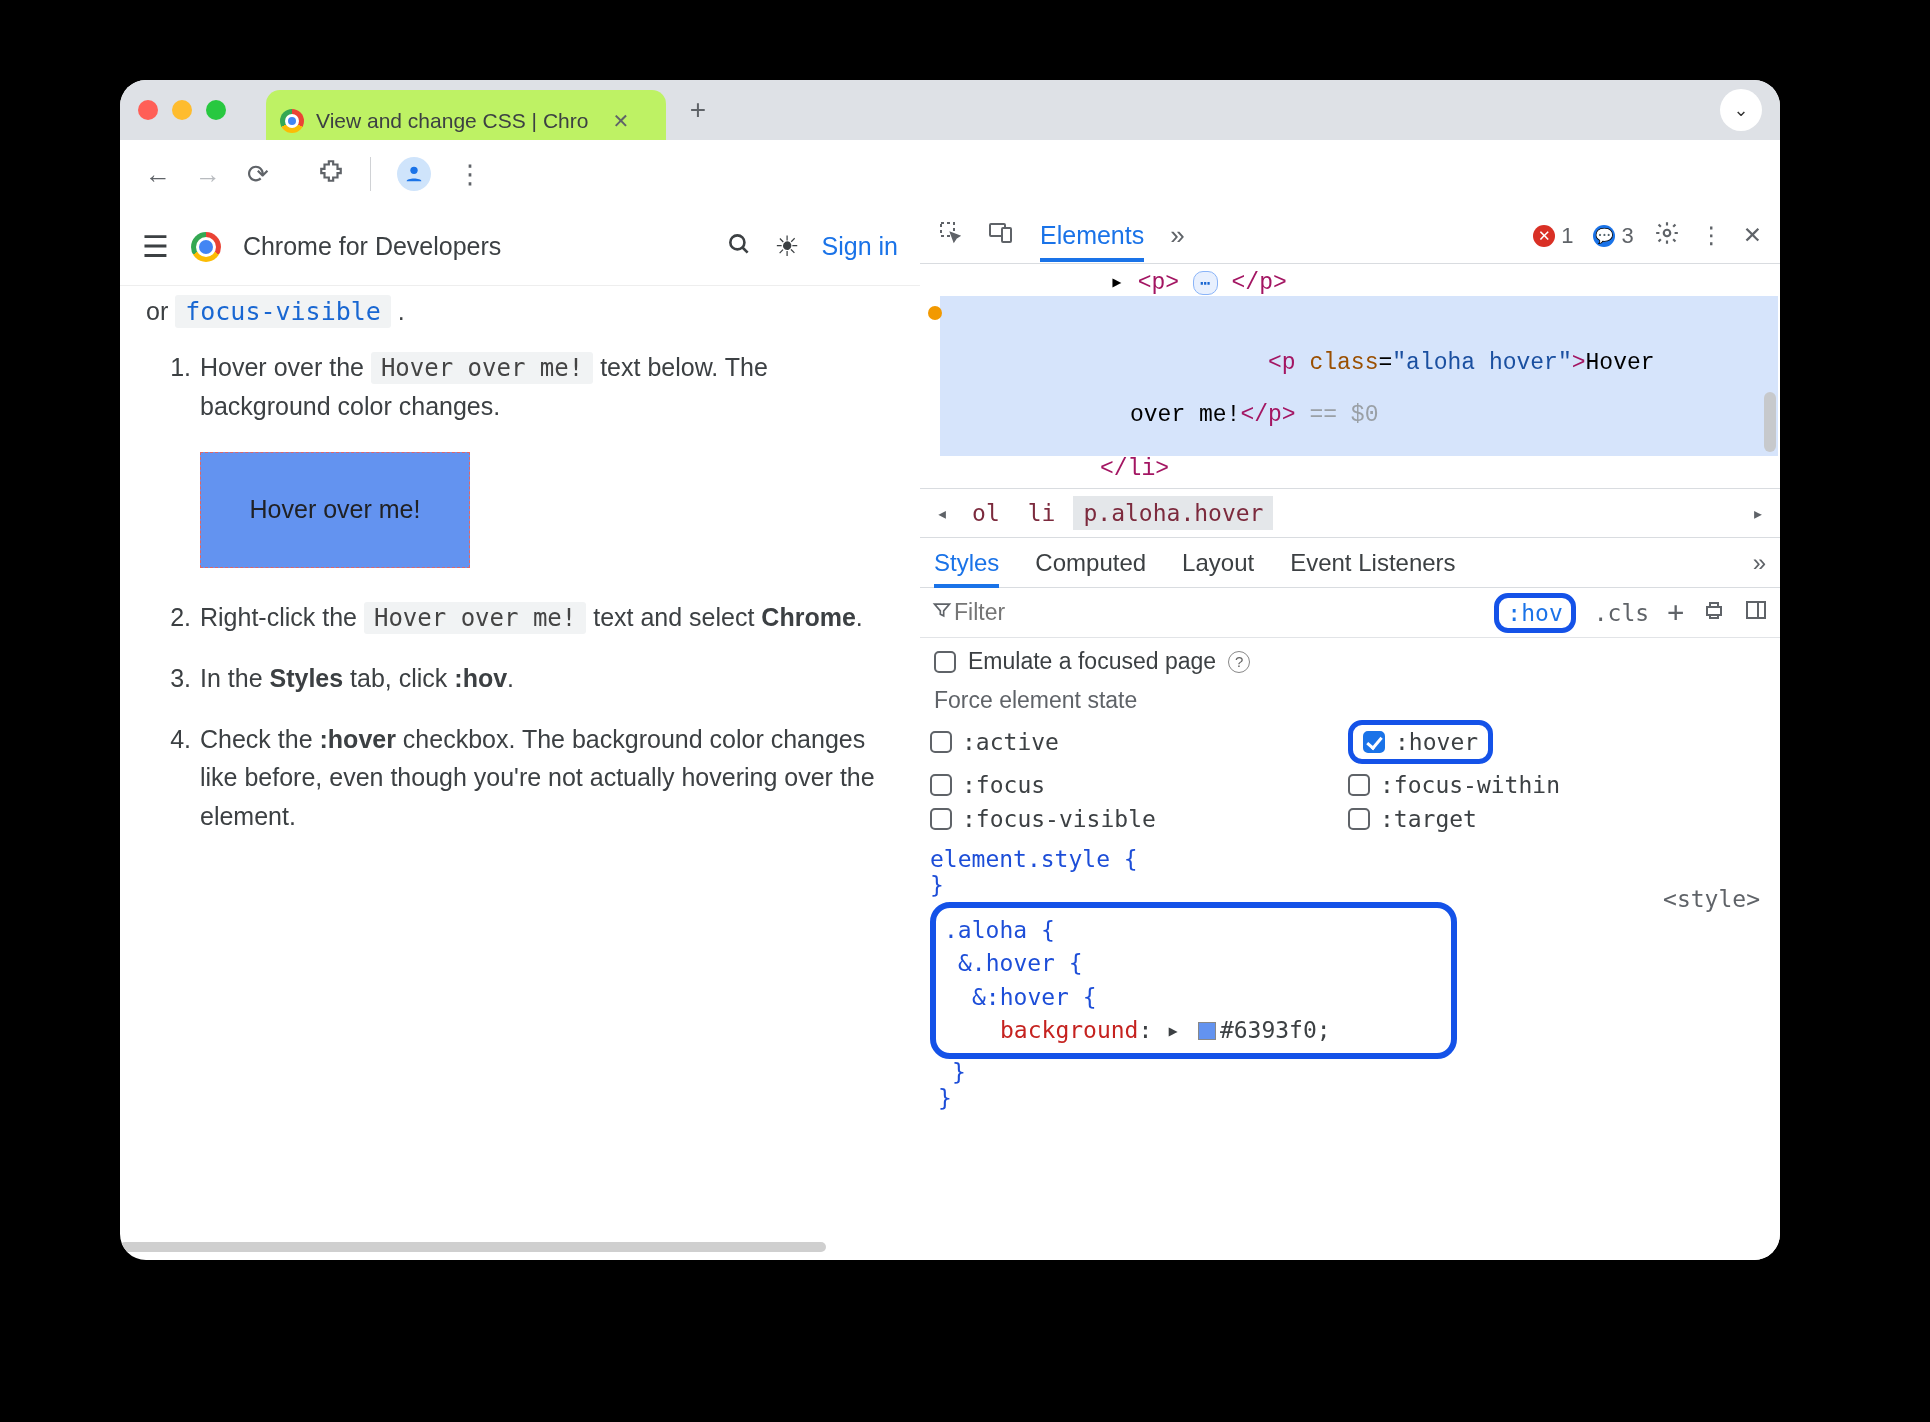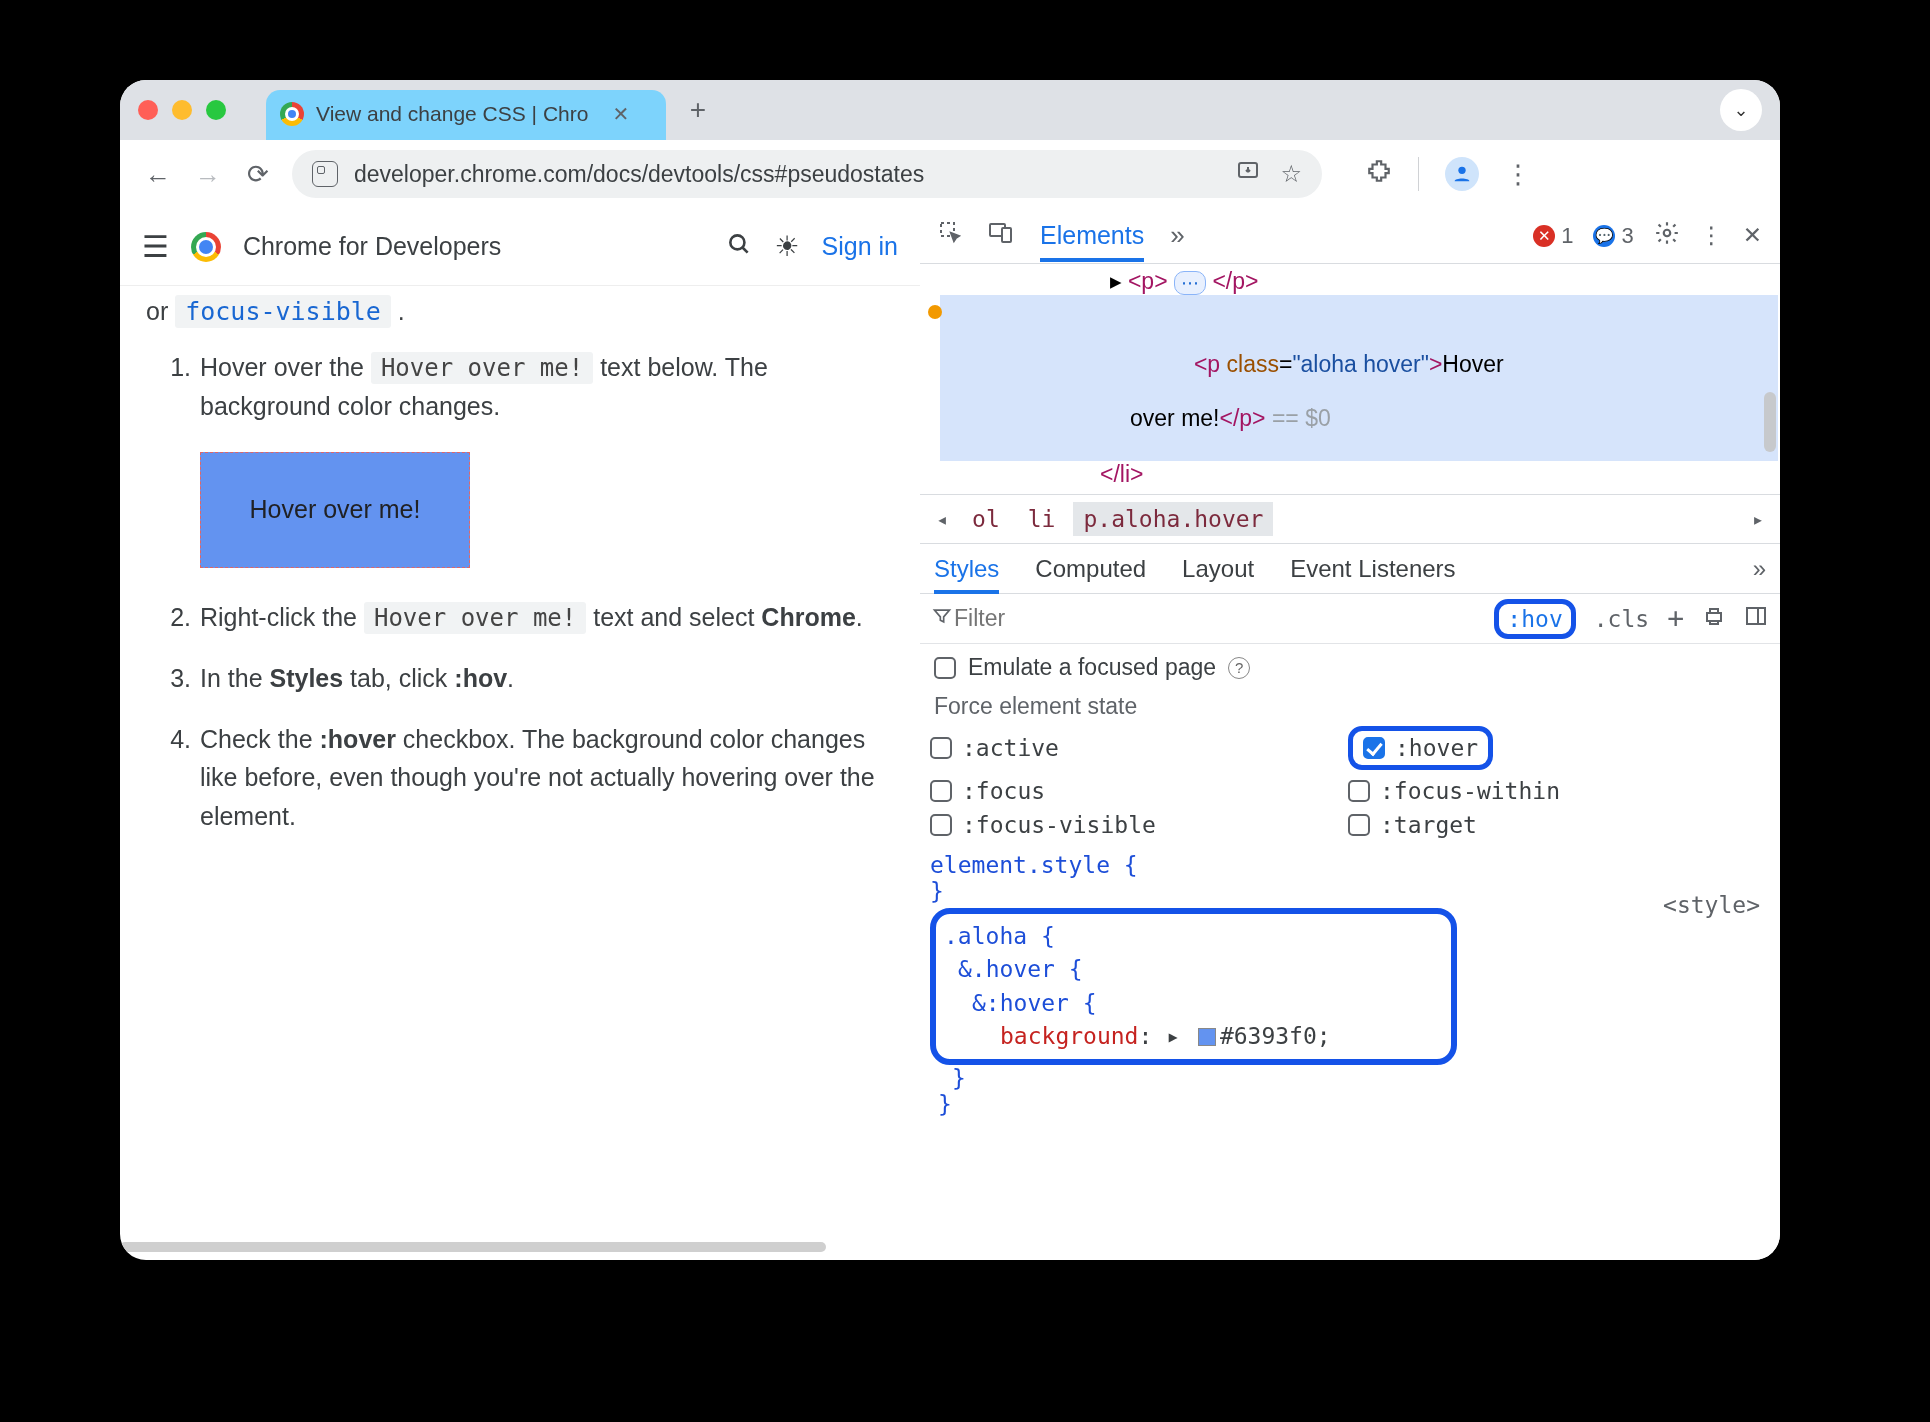--- a/index.html
+++ b/index.html
@@ -8,22 +8,22 @@
     position:absolute; left:120px; top:80px; width:1660px; height:1180px;
     background:#fff; border-radius:26px; box-shadow:0 10px 60px rgba(0,0,0,0.6); overflow:hidden;
     display:flex; flex-direction:column;
   }
   
   .tabstrip { height:60px; background:#dee1e6; display:flex; align-items:center; padding:0 18px; }
   .traffic { display:flex; gap:14px; margin-right:40px; }
   .traffic div { width:20px; height:20px; border-radius:50%; }
   .tclose{background:#ff5f57;} .tmin{background:#febc2e;} .tmax{background:#28c840;}
   .tab {
-    height:50px; margin-top:10px; background:#7dd3fc; border-radius:14px 14px 0 0;
-    display:flex; padding:12px 20px 0 14px; gap:12px; min-width:400px;
+    height:50px; margin-top:10px; background:#bef264; border-radius:14px 14px 0 0;
+    display:flex; align-items:center; padding:12px 20px 0 14px; gap:12px; min-width:400px;
     font-size:21px; color:#3c4043;
   }
   .chrome-ball { width:24px; height:24px; border-radius:50%;
     background: conic-gradient(#ea4335 0 120deg,#fbbc05 120deg 240deg,#34a853 240deg 360deg);
     position:relative;}
   .chrome-ball::after{content:"";position:absolute;inset:5px;border-radius:50%;background:#fff;}
   .chrome-ball::before{content:"";position:absolute;inset:8px;border-radius:50%;background:#4285f4;z-index:1;}
   .tab .x { margin-left:12px; font-size:20px; color:#5f6368; }
   .newtab { margin-left:14px; font-size:28px; color:#5f6368; width:36px; text-align:center; }
   .windrop { margin-left:auto; width:42px; height:42px; border-radius:50%; background:#fff; display:flex;align-items:center;justify-content:center;font-size:18px;color:#333; }
@@ -62,21 +62,21 @@
   
   .devtools{ flex:1; display:flex; flex-direction:column; background:#fff; font-size:23px;}
   .dt-top{height:56px;border-bottom:1px solid #d9dce0;display:flex;align-items:center;gap:26px;padding:0 18px;}
   .dt-top .iconbtn{font-size:26px;color:#5f6368;}
   .dt-tab{font-size:25px;color:#5f6368;}
   .dt-tab.active{color:#1a73e8;border-bottom:4px solid #1a73e8;padding-bottom:8px;margin-bottom:-12px;}
   .dt-top-right{margin-left:auto;display:flex;align-items:center;gap:20px;color:#5f6368;}
   .errbadge{display:flex;align-items:center;gap:6px;font-size:22px;}
   .circ{width:22px;height:22px;border-radius:50%;display:inline-flex;align-items:center;justify-content:center;color:#fff;font-size:15px;}
   .circ.red{background:#d93025;} .circ.blue{background:#1a73e8;}
-  .dt-dom{padding:4px 2px 6px 20px;font-family:Liberation Sans, sans-serif;font-size:23px;}
+  .dt-dom{padding:4px 2px 6px 20px;font-family:Liberation Mono, monospace;font-size:23px;}
   .dt-dom .row{white-space:pre;}
   .dt-dom .sel{background:#d6e4fb;display:block;padding:2px 0 2px 0; position:relative;}
   .dt-dom .dot{position:absolute;left:-12px;top:10px;width:14px;height:14px;border-radius:50%;background:#f29900;}
   .tag{color:#a31562;} .attr{color:#9a4f00;} .val{color:#1a4fa0;} .txt{color:#000;} .dim{color:#9aa0a6;}
   .ellip{display:inline-block;border:1px solid #8ab4f8;background:#e8f0fe;border-radius:10px;padding:0 6px;color:#1967d2;font-size:18px;}
   .crumbs{height:50px;border-top:1px solid #d9dce0;border-bottom:1px solid #d9dce0;display:flex;align-items:center;font-family:ui-monospace,Menlo,Consolas,monospace;font-size:23px;padding:0 10px;gap:8px;overflow:hidden;}
   .crumbs .arrow{color:#5f6368;font-size:20px;padding:0 6px;}
   .crumb{color:#7c2a3d;padding:4px 10px;}
   .crumb.sel{background:#e4e7ea;}
   .subtabs{height:50px;border-bottom:1px solid #d9dce0;display:flex;align-items:center;gap:36px;padding:0 14px;font-size:24px;color:#3c4043;}
@@ -123,33 +123,20 @@
       <span class="x">✕</span>
     </div>
     <div class="newtab">+</div>
     <div class="windrop">⌄</div>
   </div>
 
   <div class="addr">
     <span class="navicon">←</span>
     <span class="navicon disabled">→</span>
     <span class="navicon">⟳</span>
-    <div class="omnibox">
-      <span class="siteicon"></span>
-      <span>developer.chrome.com/docs/devtools/css#pseudostates</span>
-      <span class="omni-right">
-        <span>
-          <svg width="24" height="24" viewBox="0 0 24 24" fill="none" stroke="#5f6368" stroke-width="2">
-              <rect x="3" y="4" width="18" height="14" rx="2"></rect>
-              <path d="M12 8v5m0 0l-2-2m2 2l2-2"></path>
-            </svg>
-        </span>
-        <span>☆</span>
-      </span>
-    </div>
     <div class="addr-right">
       <span>
         <svg class="ext-icon" viewBox="0 0 24 24" fill="none" stroke="#5f6368" stroke-width="2">
             <path d="M10 3h4v3h4v4h3v4h-3v4h-4v3h-4v-3H6v-4H3v-4h3V6h4z"></path>
           </svg>
       </span>
       <span class="vsep"></span>
       <span class="avatar">
         <svg viewBox="0 0 24 24">
             <circle cx="12" cy="8" r="4"></circle>

